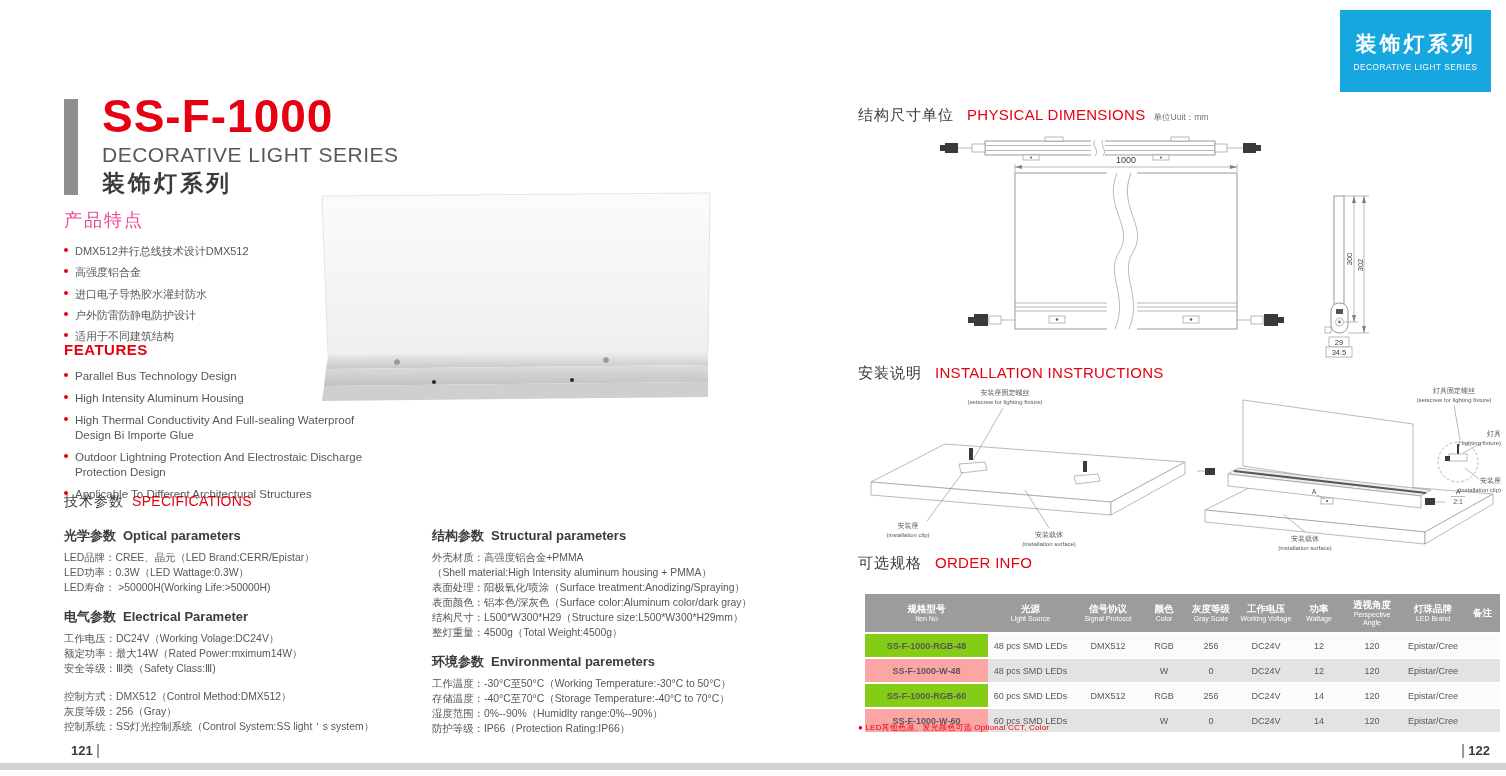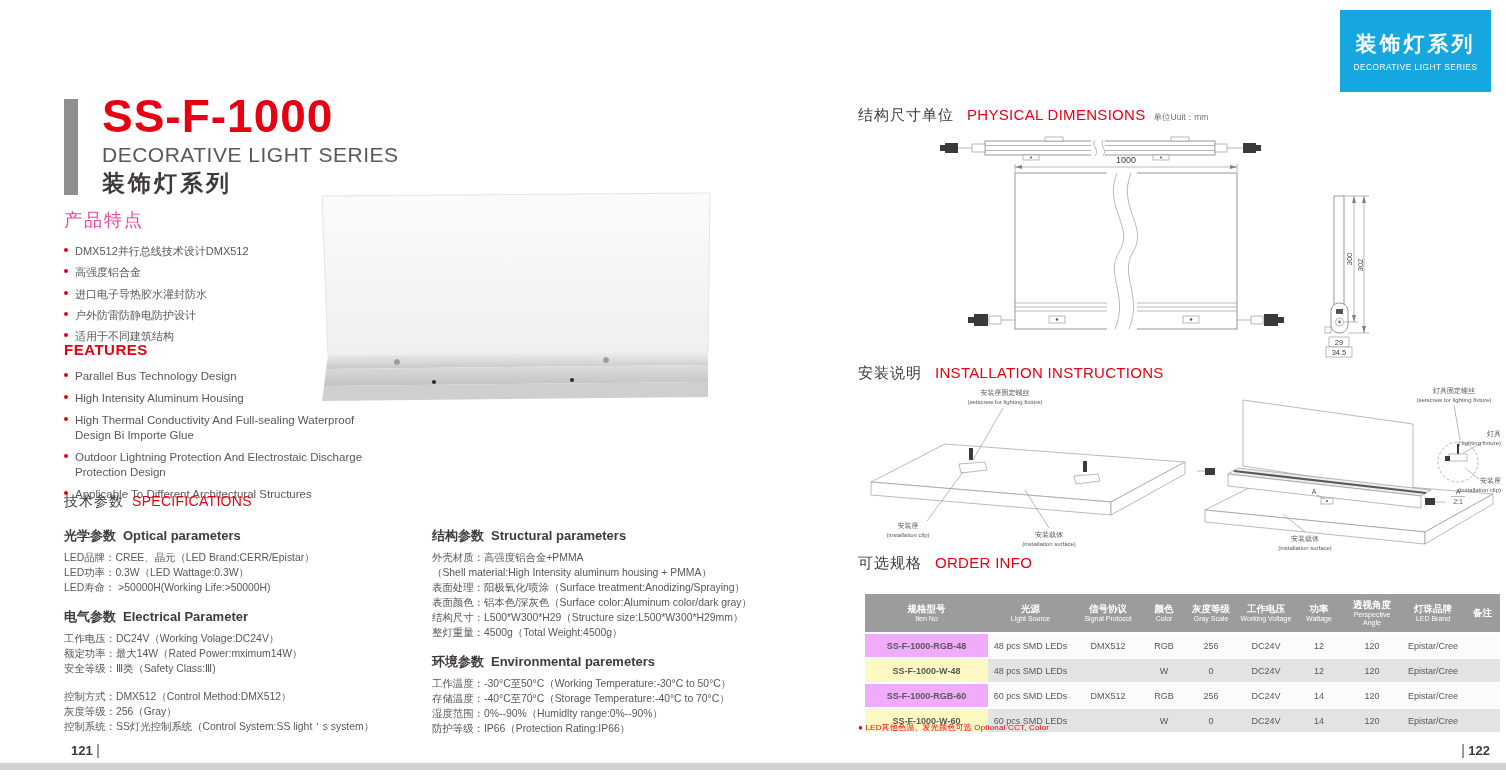--- a/index.html
+++ b/index.html
@@ -52,23 +52,23 @@
 
   
   table.order{position:absolute;left:865px;top:592px;border-collapse:separate;border-spacing:0 2px;table-layout:fixed;}
   table.order th{background:#9c9c9c;color:#fff;height:34px;padding:2px 1px;font-weight:700;vertical-align:middle;}
   .th-zh{font-size:9.5px;line-height:1.2;}
   .th-en{font-size:7px;font-weight:400;line-height:1.15;}
   table.order td{height:23px;font-size:9px;color:#595757;text-align:center;vertical-align:middle;padding:0 2px;
                  overflow:hidden;white-space:nowrap;}
   td.model-cell{font-size:9.5px;font-weight:700;color:#3e3a39;}
   tr.row-odd td{background:#fbfbfb;}
-  tr.row-odd td.model-cell{background:#f0abfc;}
+  tr.row-odd td.model-cell{background:#84cc16;}
   tr.row-even td{background:#e3e3e3;}
-  tr.row-even td.model-cell{background:#fef9c3;}
+  tr.row-even td.model-cell{background:#fca5a5;}
   .footnote{left:858px;top:722px;font-size:8px;color:#e60012;letter-spacing:.2px;}
 
   
   .pagenum{top:743px;font-size:13px;font-weight:700;color:#3e3a39;display:flex;align-items:center;}
   .pagenum-left{left:71px;}
   .pagenum-right{right:16px;}
   .page-divider{display:inline-block;width:2px;height:14px;background:#9a9a9a;}
   .pagenum-left .page-divider{margin-left:4px;}
   .pagenum-right .page-divider{margin-right:4px;}
   .bottom-strip{left:0;top:763px;width:1506px;height:7px;background:#d2d2d3;}

